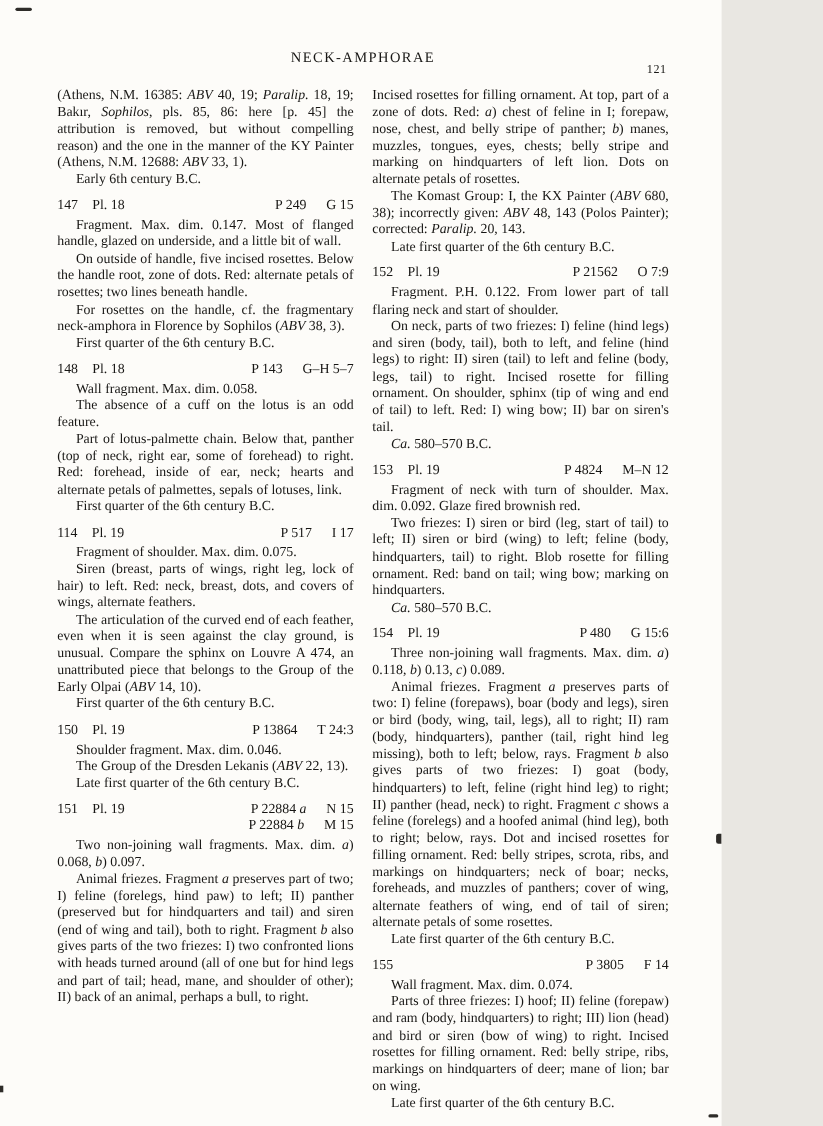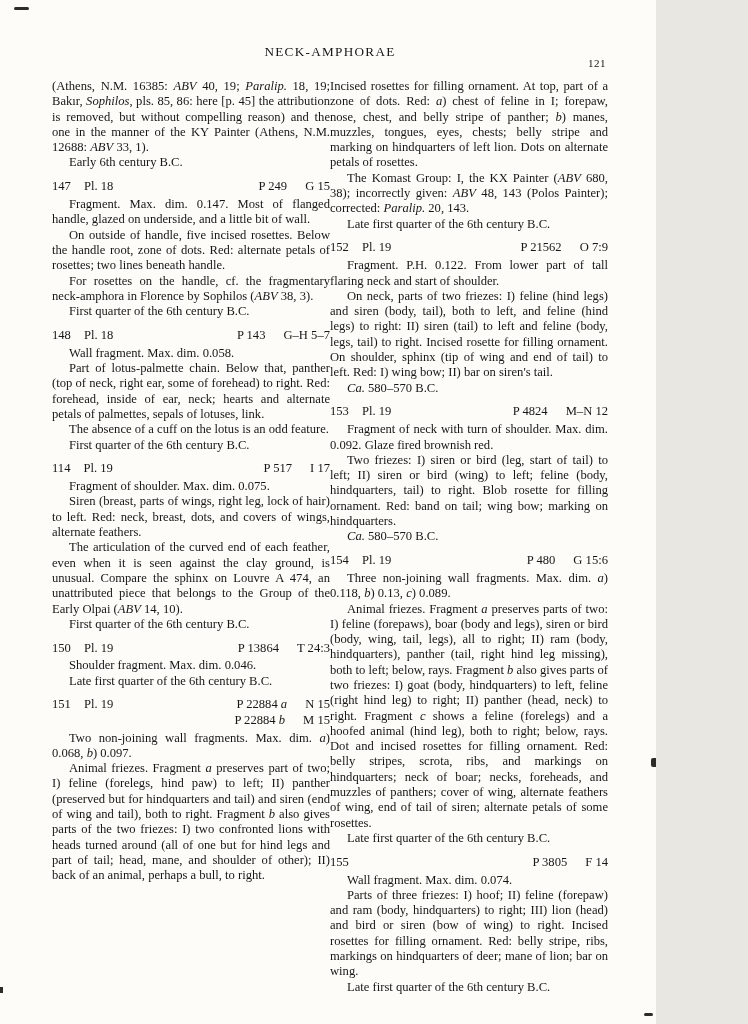--- a/index.html
+++ b/index.html
@@ -30,20 +30,21 @@
     font-size: 13.2px;
   }
   .page-number {
     position: absolute;
     right: 2px; top: 12px;
     font-size: 11px;
     letter-spacing: 0.5px;
   }
   .columns {
     display: flex;
+    gap: 17px;
     justify-content: flex-end;
   }
   .col {
     width: 315.5px;
     text-align: justify;
     hyphens: auto;
   }
   .para { margin: 0; text-indent: 17px; }
   .para.noindent { text-indent: 0; }
   .entry-header {
@@ -100,22 +101,22 @@
             <span class="entry-plate">Pl. 18</span>
           </div>
           <div class="entry-refs">
             <div class="ref-line">
               <span>P 143</span>
               <span>G–H 5–7</span>
             </div>
           </div>
         </div>
         <p class="para">Wall fragment. Max. dim. 0.058.</p>
+        <p class="para">The absence of a cuff on the lotus is an odd feature.</p>
         <p class="para">Part of lotus-palmette chain. Below that, panther (top of neck, right ear, some of forehead) to right. Red: forehead, inside of ear, neck; hearts and alternate petals of palmettes, sepals of lotuses, link.</p>
-        <p class="para">The absence of a cuff on the lotus is an odd feature.</p>
         <p class="para">First quarter of the 6th century B.C.</p>
         <div class="entry-header">
           <div class="entry-left">
             <span class="entry-number">114</span>
             <span class="entry-plate">Pl. 19</span>
           </div>
           <div class="entry-refs">
             <div class="ref-line">
               <span>P 517</span>
               <span>I 17</span>
@@ -132,20 +133,21 @@
             <span class="entry-plate">Pl. 19</span>
           </div>
           <div class="entry-refs">
             <div class="ref-line">
               <span>P 13864</span>
               <span>T 24:3</span>
             </div>
           </div>
         </div>
         <p class="para">Shoulder fragment. Max. dim. 0.046.</p>
+        <p class="para">The Group of the Dresden Lekanis (<i>ABV</i> 22, 13).</p>
         <p class="para">Late first quarter of the 6th century B.C.</p>
         <div class="entry-header">
           <div class="entry-left">
             <span class="entry-number">151</span>
             <span class="entry-plate">Pl. 19</span>
           </div>
           <div class="entry-refs">
             <div class="ref-line">
               <span>P 22884 <i>a</i></span>
               <span>N 15</span>

